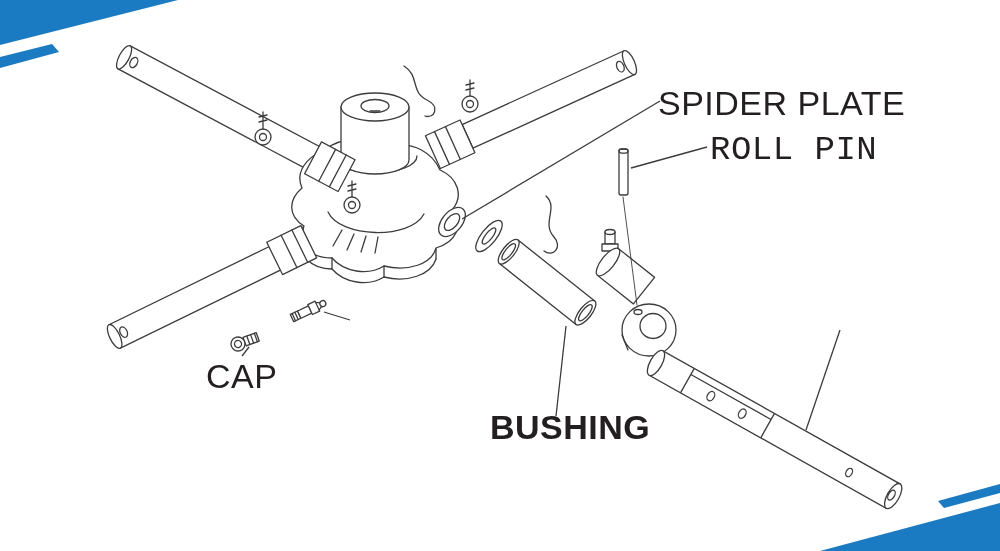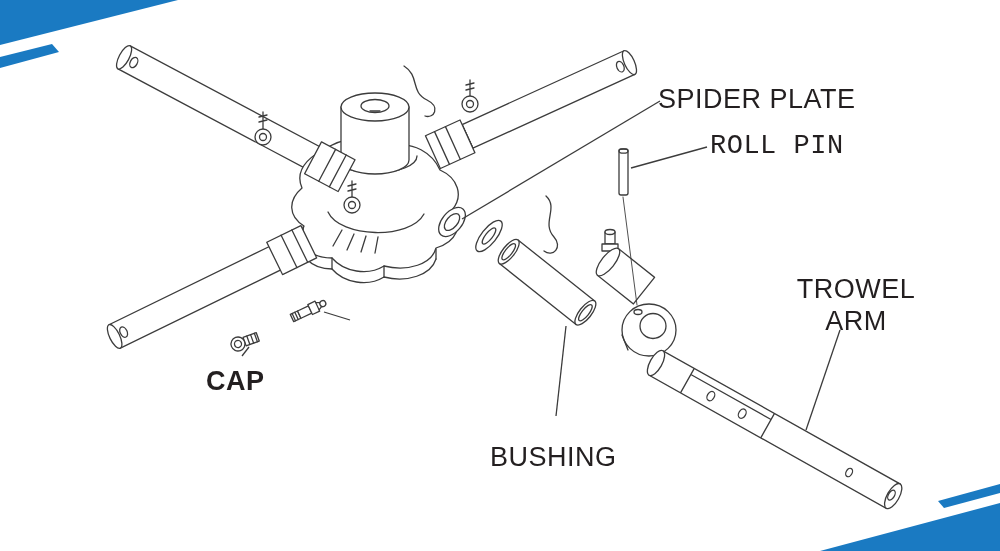--- a/index.html
+++ b/index.html
@@ -20,21 +20,21 @@
     stroke-linecap: round;
     stroke-linejoin: round;
   }
   .thin { stroke-width: 0.9; }
   .solid { fill: #ffffff; }
   .accent { fill: var(--accent-blue, #1a7ac2); stroke: none; }
   .leader { stroke: var(--line, #3c3c3c); stroke-width: 1.3; fill: none; }
   .part-label {
     position: absolute;
     color: var(--label, #231f20);
-    font-size: 27px;
+    font-size: 34px;
     letter-spacing: 0.5px;
     white-space: nowrap;
   }
   .part-label.wrap {
     white-space: normal;
     text-align: center;
     line-height: 1.18;
   }
 </style>
 </head>
@@ -190,17 +190,16 @@
     <line class="leader" x1="660" y1="101" x2="462" y2="219"></line>
     <line class="leader" x1="707" y1="147" x2="631" y2="168"></line>
     <line class="leader" x1="840" y1="330" x2="806" y2="430"></line>
     <line class="leader" x1="556" y1="416" x2="566" y2="326"></line>
     <line class="leader" x1="242" y1="356" x2="249" y2="347"></line>
     <line class="leader" x1="350" y1="320" x2="324" y2="312"></line>
   </svg>
 
   <div class="part-label" style="left:658px; top:84px;">SPIDER PLATE</div>
   <div class="part-label" style="left:710px; top:131px;font-family:Liberation Mono, monospace;">ROLL PIN</div>
-  <div class="part-label wrap" style="left:786px; top:274px; width:140px;">TROWEL ARM</div>
-  <div class="part-label" style="left:490px; top:442px;">BUSHING</div>
-  <div class="part-label" style="left:206px; top:366px;font-weight:bold;">CAP</div>
+  <div class="part-label" style="left:490px; top:408px;font-weight:bold;">BUSHING</div>
+  <div class="part-label" style="left:206px; top:357px;">CAP</div>
 
 </div>
 
 </body></html>

